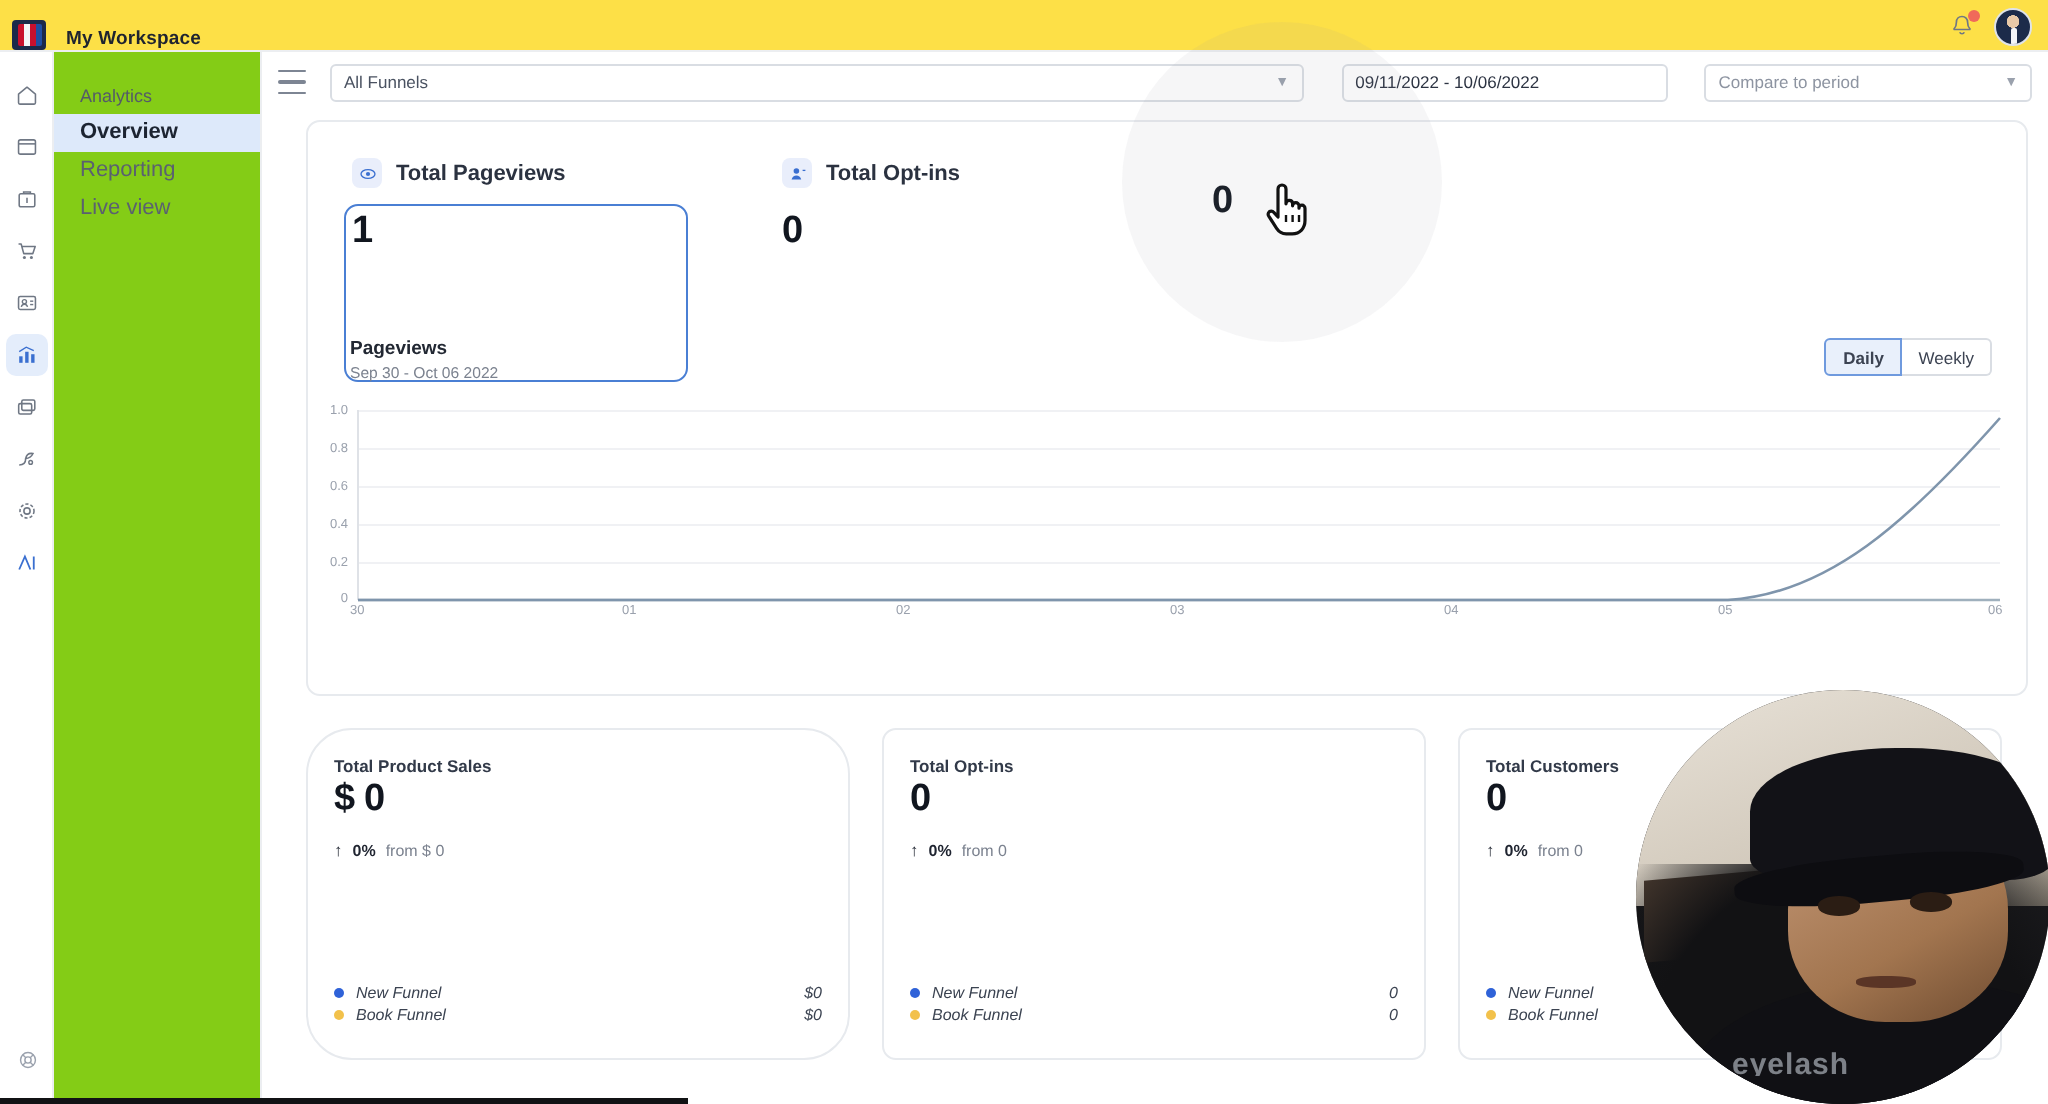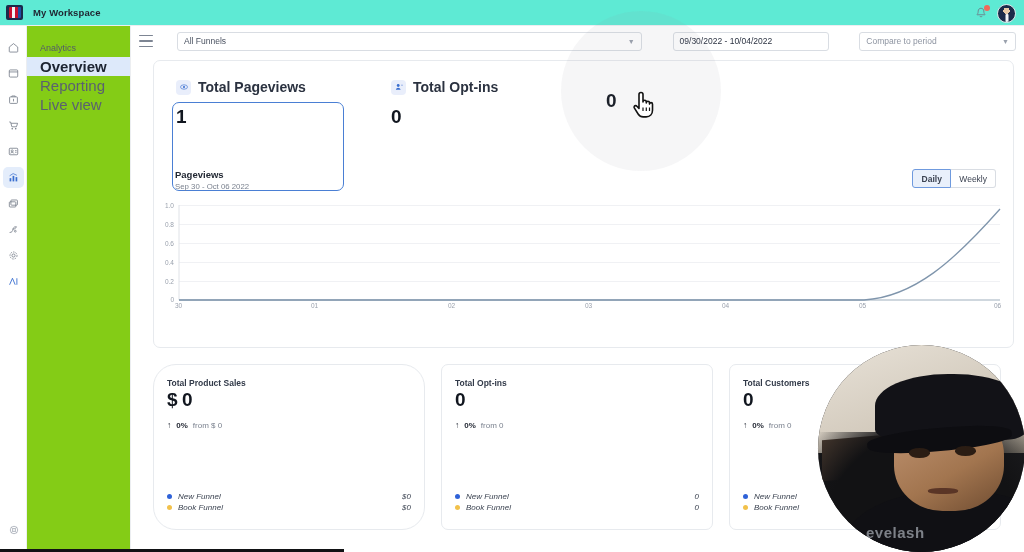--- a/index.html
+++ b/index.html
@@ -7,22 +7,22 @@
     width: 1024px; height: 552px;
     font-family: "Liberation Sans", sans-serif;
     background: #ffffff;
     overflow: hidden;
   }
   #app { position: relative; width: 1024px; height: 552px; background: #fff; }
 
   
   .topbar {
     position: absolute; left: 0; top: 0; width: 1024px; height: 26px;
-    background: #5eead4; border-bottom: 1px solid #eceef1;
-    display: flex; align-items: center; z-index: 20;
+    background: #fde047; border-bottom: 1px solid #eceef1;
+    display: flex; align-items: flex-end; z-index: 20;
   }
   .logo-box {
     margin-left: 6px; width: 17px; height: 15px; border-radius: 2px;
     background: #1b2a4a; display: flex; align-items: center; justify-content: center;
     overflow: hidden; flex: none;
   }
   .logo-bars { display: flex; height: 11px; width: 12px; border-radius: 1px; overflow: hidden; }
   .logo-bars i { display: block; height: 100%; }
   .lb1 { width: 3px; background: #c8102e; }
   .lb2 { width: 3px; background: #f2f4f8; }
@@ -74,30 +74,30 @@
 
   
   .sidebar {
     position: absolute; left: 27px; top: 26px; width: 104px; height: 526px;
     background: #84cc16; border-right: 1px solid #eceef1; padding-top: 13px; z-index: 11;
   }
   .side-head {
     font-size: 9px; color: #545b68; padding: 0 0 0 13px; height: 18px; line-height: 18px;
   }
   .side-item {
-    font-size: 15px; color: #5a6170; height: 19px; line-height: 19px; padding-left: 13px; cursor: pointer;
+    font-size: 11px; color: #5a6170; height: 19px; line-height: 19px; padding-left: 13px; cursor: pointer;
   }
   .side-item.active { background: #dde9fa; color: #1c2431; font-weight: bold; }
 
   
   .main { position: absolute; left: 131px; top: 26px; width: 893px; height: 526px; background: #ffffff; }
 
   .filterbar {
     position: absolute; left: 0; top: 0; width: 893px; height: 30px;
-    display: flex; align-items: center; padding: 0 8px; gap: 16px;
+    display: flex; align-items: center; padding: 0 8px; gap: 4px;
   }
   .hamburger { width: 14px; height: 12px; display: flex; flex-direction: column; justify-content: space-between; margin-right: 8px; cursor: pointer; flex: none;}
   .hamburger i { display: block; height: 1.4px; background: #7d8593; border-radius: 1px; }
   .fld {
     height: 19px; border: 1px solid #d9dde3; border-radius: 3px; background: #fff;
     display: flex; align-items: center; font-size: 8.5px; color: #4a5261; padding: 0 6px;
   }
   .fld .caret { margin-left: auto; color: #9aa1ad; font-size: 7px; }
   #funnel-select { width: 497px; }
   #date-range { width: 167px; margin-left: 15px; color: #2c3342; }
@@ -114,21 +114,21 @@
   .kpi-sel {
     position: absolute; left: 18px; top: 41px; width: 172px; height: 89px;
     border: 1.6px solid #4a7fd4; border-radius: 7px; pointer-events: none;
   }
   .kpi-head { display: flex; align-items: center; gap: 7px; }
   .kpi-ico {
     width: 15px; height: 15px; border-radius: 4px; background: #e9eefb;
     display: flex; align-items: center; justify-content: center; flex: none;
   }
   .kpi-ico.plain { background: #f1f2f4; }
-  .kpi-label { font-size: 14px; color: #2b3240; font-weight: bold; }
+  .kpi-label { font-size: 11px; color: #2b3240; font-weight: bold; }
   .kpi-val { font-size: 19px; font-weight: bold; color: #11161f; margin-top: 11px; letter-spacing: -.3px; }
 
   
   .chart-area { position: absolute; left: 0; top: 108px; width: 861px; height: 180px; }
   .chart-title { position: absolute; left: 21px; top: 0; font-size: 9.5px; font-weight: bold; color: #222833; }
   .chart-sub { position: absolute; left: 21px; top: 13px; font-size: 7.8px; color: #7b828f; }
   .toggle { position: absolute; right: 19px; top: 0; display: flex; }
   .toggle div {
     height: 19px; min-width: 39px; padding: 0 8px; font-size: 8.5px; color: #3c4352;
     display: flex; align-items: center; justify-content: center; cursor: pointer;
@@ -312,21 +312,21 @@
       <div class="hamburger">
           <i></i>
           <i></i>
           <i></i>
         </div>
       <div class="fld" id="funnel-select">
         <span>All Funnels</span>
         <span class="caret">▼</span>
       </div>
       <div class="fld" id="date-range">
-        <span>09/30/2022 - 10/04/2022</span>
+        <span>09/11/2022 - 10/06/2022</span>
       </div>
       <div class="fld" id="compare-select">
         <span>Compare to period</span>
         <span class="caret">▼</span>
       </div>
     </div>
 
     <div class="panel" id="top-panel">
 
       <div class="kpi-row">

